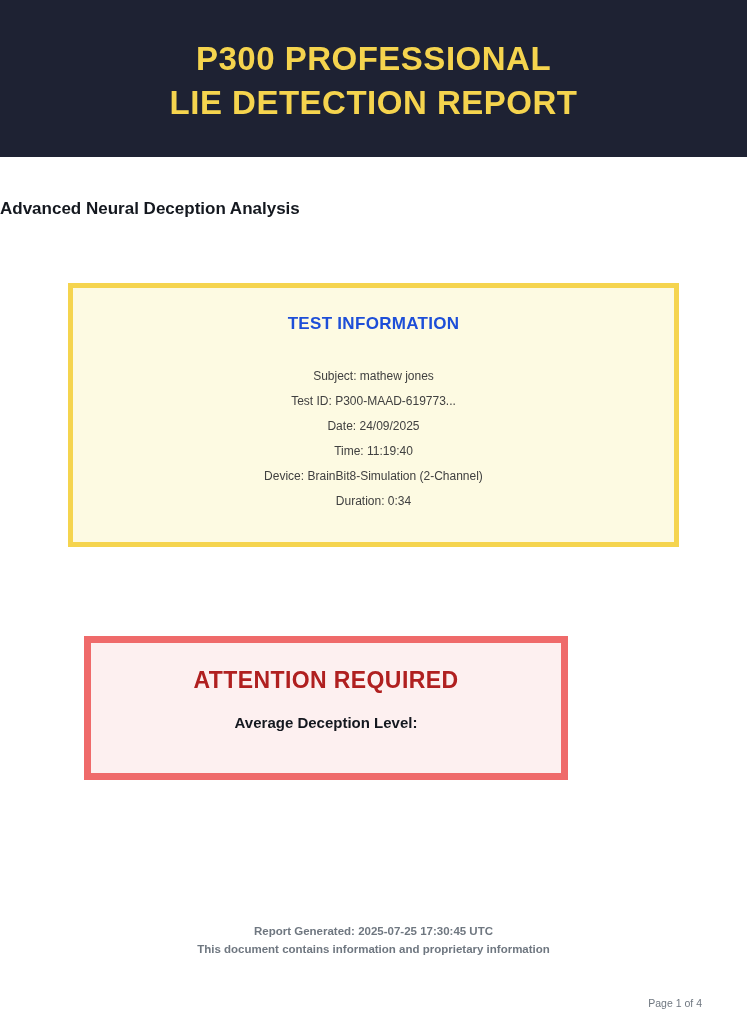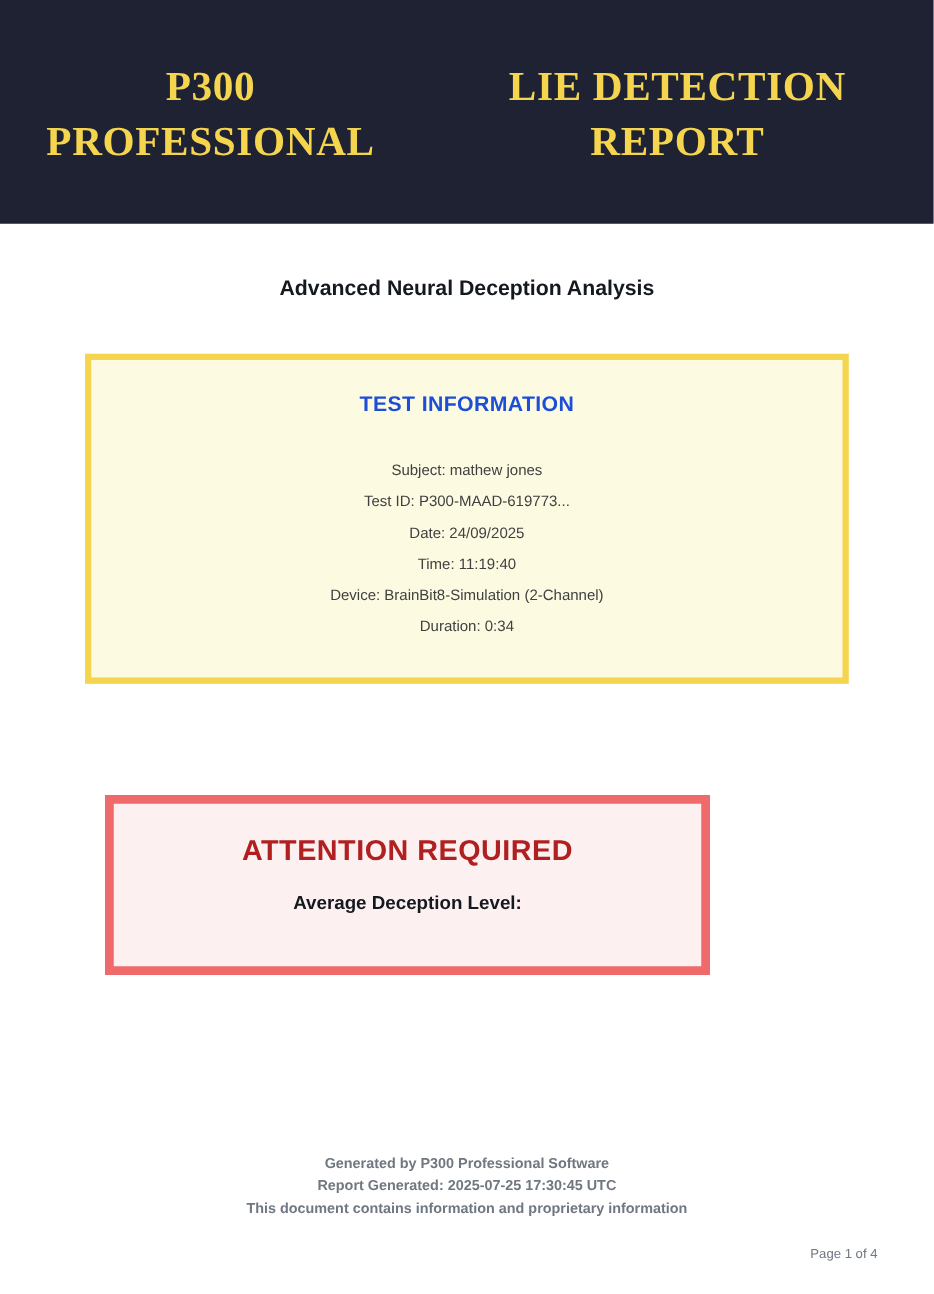--- a/index.html
+++ b/index.html
@@ -13,41 +13,40 @@
     font-family: "Liberation Sans", sans-serif;
     color: #1f2430;
     position: relative;
     overflow: hidden;
   }
 
   
   .header-banner {
     background: #1e2233;
     width: 100%;
-    height: 179px;
+    height: 157px;
     box-sizing: border-box;
     display: flex;
-    flex-direction: row;
+    flex-direction: column;
     align-items: center;
     justify-content: center;
     padding-top: 4px;
-    font-family: Liberation Serif, serif;
   }
   .header-line {
     color: #f5d44e;
     font-size: 33px;
     font-weight: bold;
     letter-spacing: 0.5px;
     line-height: 44px;
     text-align: center;
   }
 
   
   .subtitle {
-    text-align: center;
+    text-align: left;
     font-size: 17px;
     font-weight: bold;
     color: #14181f;
     margin-top: 42px;
   }
 
   
   .info-box {
     position: absolute;
     left: 68px;
@@ -144,17 +143,16 @@
   <div class="info-line">Device: BrainBit8-Simulation (2-Channel)</div>
   <div class="info-line">Duration: 0:34</div>
 </div>
 
 <div class="alert-box">
   <div class="alert-title">ATTENTION REQUIRED</div>
   <div class="alert-subtitle">Average Deception Level:</div>
 </div>
 
 <div class="footer">
-  <div class="footer-line">Generated by P300 Professional Software</div>
   <div class="footer-line">Report Generated: 2025-07-25 17:30:45 UTC</div>
   <div class="footer-line">This document contains information and proprietary information</div>
 </div>
 <div class="page-number">Page 1 of 4</div>
 
 </body></html>

